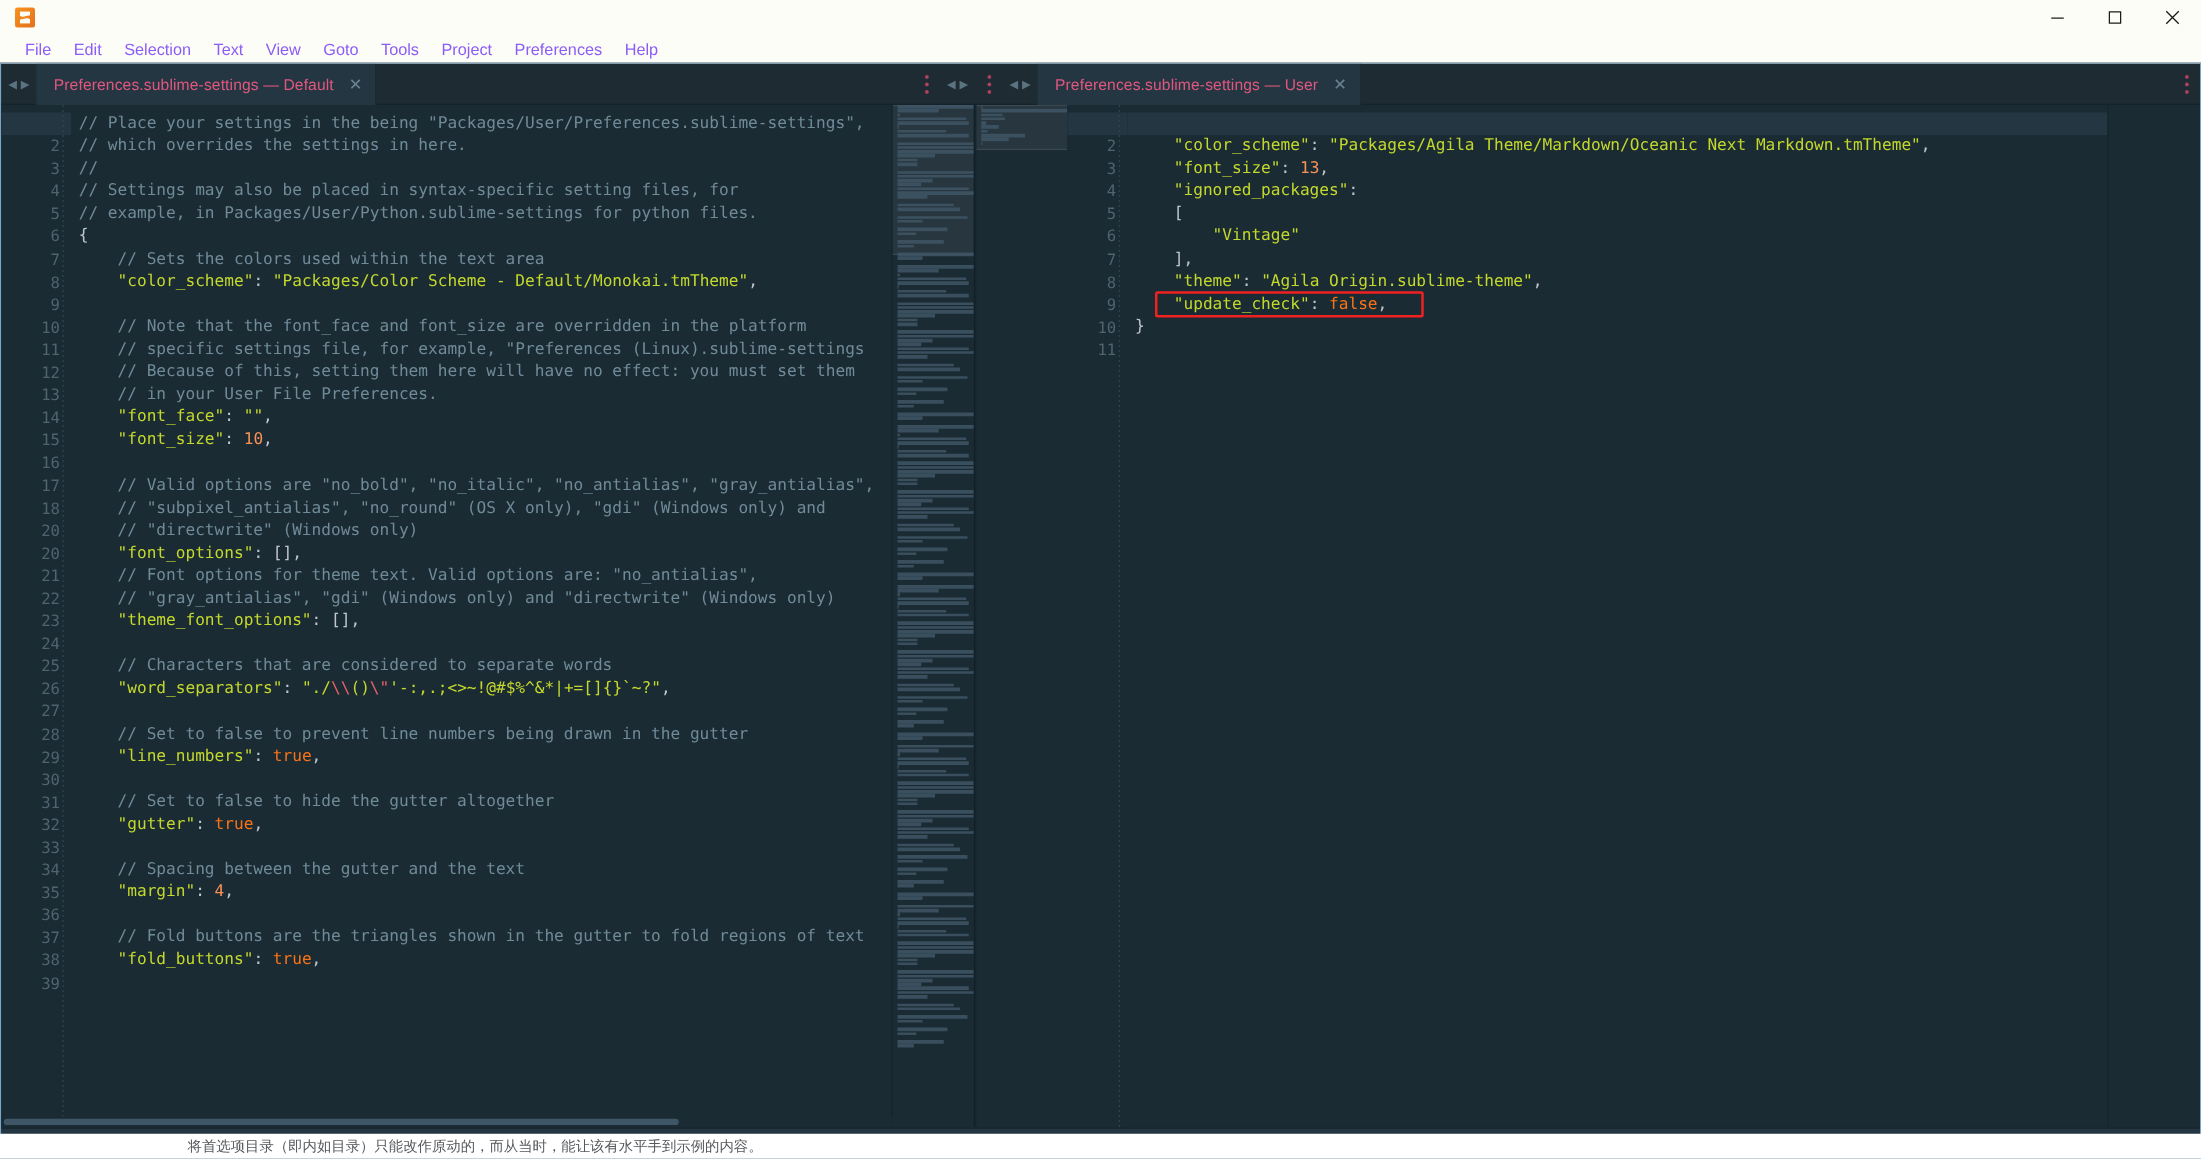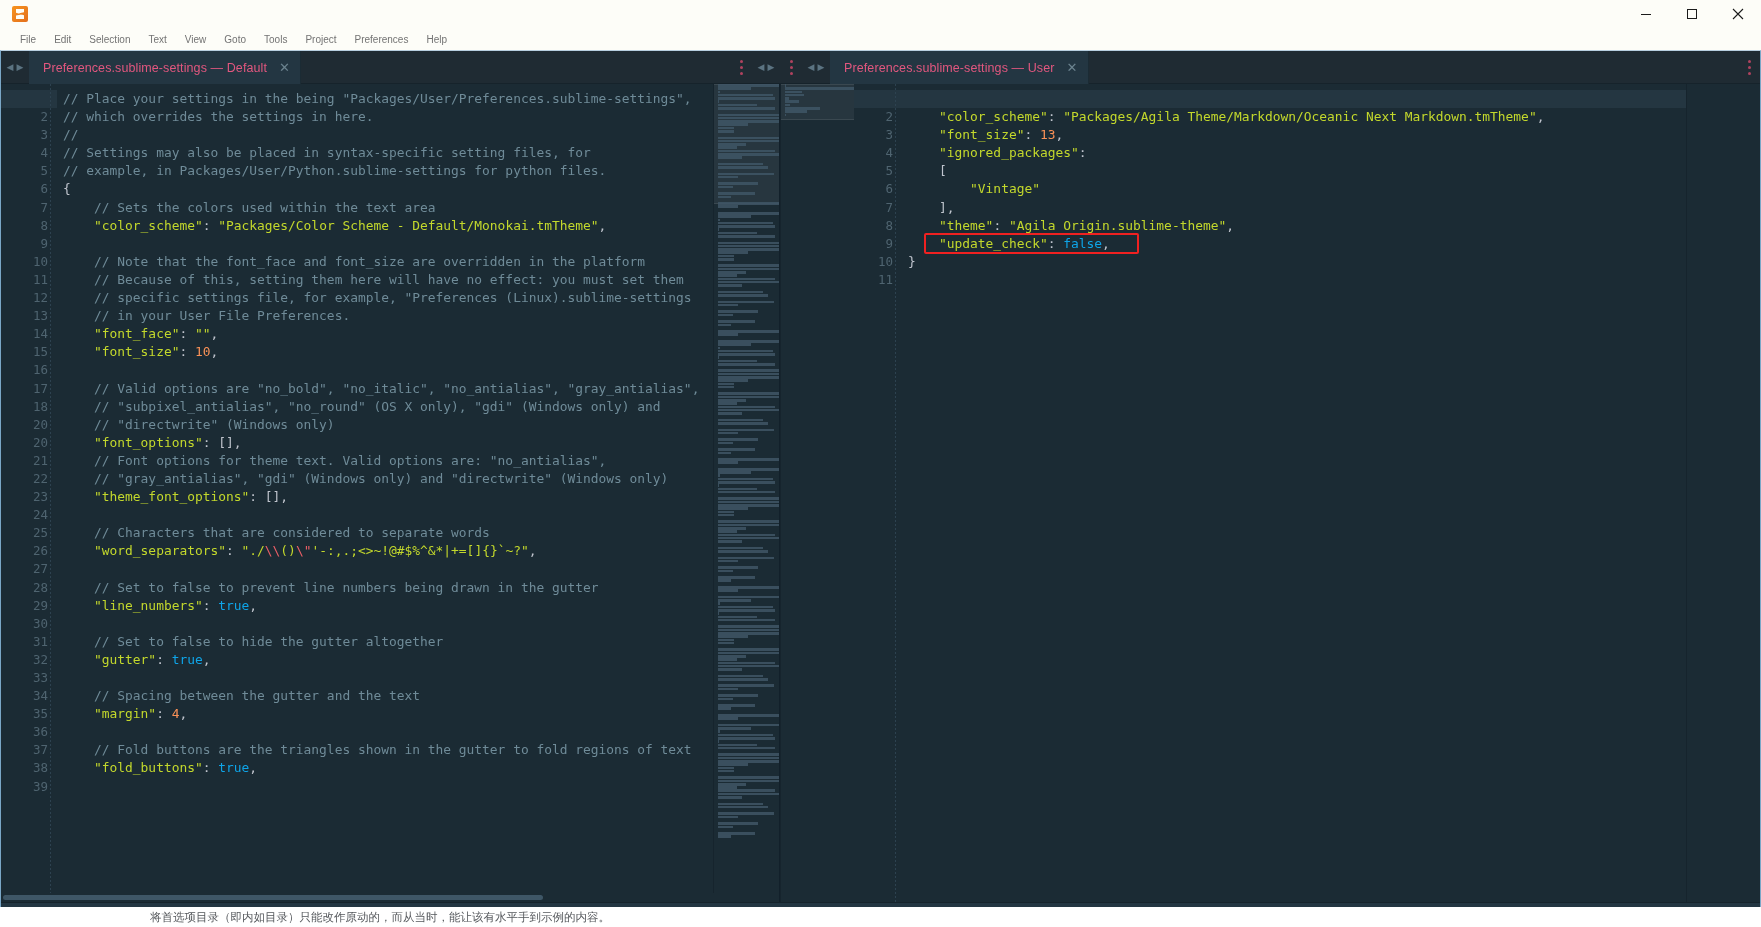--- a/index.html
+++ b/index.html
@@ -51,21 +51,21 @@
   .win-btn svg{ display:block; }
 
   
   .menubar{
     height:22px; flex:0 0 22px;
     background:#fdfdf8;
     display:flex; align-items:center;
     padding-left:11px;
   }
   .menu-item{
-    font-size:10px; color:#737373;
+    font-size:13px; color:#8b5cf6;
     padding:2px 9px; white-space:nowrap; cursor:default;
   }
 
   
   .st-body{
     flex:1 1 auto;
     background:#1b2b34;
     display:flex; flex-direction:column;
     border:1px solid #7aa7c7;
     border-top:1px solid #b8cfe0;
@@ -174,21 +174,21 @@
     line-height:18.1px;
     height:18.1px;
     white-space:pre;
     color:#cdd3de;
   }
   
   .cm{ color:#6f8b98; }         
   .str{ color:#c3d82c; }        
   .key{ color:#c3d82c; }        
   .num{ color:#f99157; }        
-  .bool{ color:#0ea5e9; }       
+  .bool{ color:#f97316; }       
   .pun{ color:#c0c5ce; }        
   .esc{ color:#ec5f67; }        
 
   
   .active-line{
     position:absolute; left:0; right:0; height:18.1px;
     background:#243641;
     pointer-events:none;
   }
   .caret{
@@ -404,22 +404,22 @@
             <div class="cl"><span class="cm">// Place your settings in the being "Packages/User/Preferences.sublime-settings",</span></div>
             <div class="cl"><span class="cm">// which overrides the settings in here.</span></div>
             <div class="cl"><span class="cm">//</span></div>
             <div class="cl"><span class="cm">// Settings may also be placed in syntax-specific setting files, for</span></div>
             <div class="cl"><span class="cm">// example, in Packages/User/Python.sublime-settings for python files.</span></div>
             <div class="cl"><span class="pun">{</span></div>
             <div class="cl"><span class="cm">    // Sets the colors used within the text area</span></div>
             <div class="cl"><span class="key">    "color_scheme"</span><span class="pun">: </span><span class="str">"Packages/Color Scheme - Default/Monokai.tmTheme"</span><span class="pun">,</span></div>
             <div class="cl">&nbsp;</div>
             <div class="cl"><span class="cm">    // Note that the font_face and font_size are overridden in the platform</span></div>
+            <div class="cl"><span class="cm">    // specific settings file, for example, "Preferences (Linux).sublime-settings</span></div>
             <div class="cl"><span class="cm">    // Because of this, setting them here will have no effect: you must set them</span></div>
-            <div class="cl"><span class="cm">    // specific settings file, for example, "Preferences (Linux).sublime-settings</span></div>
             <div class="cl"><span class="cm">    // in your User File Preferences.</span></div>
             <div class="cl"><span class="key">    "font_face"</span><span class="pun">: </span><span class="str">""</span><span class="pun">,</span></div>
             <div class="cl"><span class="key">    "font_size"</span><span class="pun">: </span><span class="num">10</span><span class="pun">,</span></div>
             <div class="cl">&nbsp;</div>
             <div class="cl"><span class="cm">    // Valid options are "no_bold", "no_italic", "no_antialias", "gray_antialias",</span></div>
             <div class="cl"><span class="cm">    // "subpixel_antialias", "no_round" (OS X only), "gdi" (Windows only) and</span></div>
             <div class="cl"><span class="cm">    // "directwrite" (Windows only)</span></div>
             <div class="cl"><span class="key">    "font_options"</span><span class="pun">: [],</span></div>
             <div class="cl"><span class="cm">    // Font options for theme text. Valid options are: "no_antialias",</span></div>
             <div class="cl"><span class="cm">    // "gray_antialias", "gdi" (Windows only) and "directwrite" (Windows only)</span></div>

